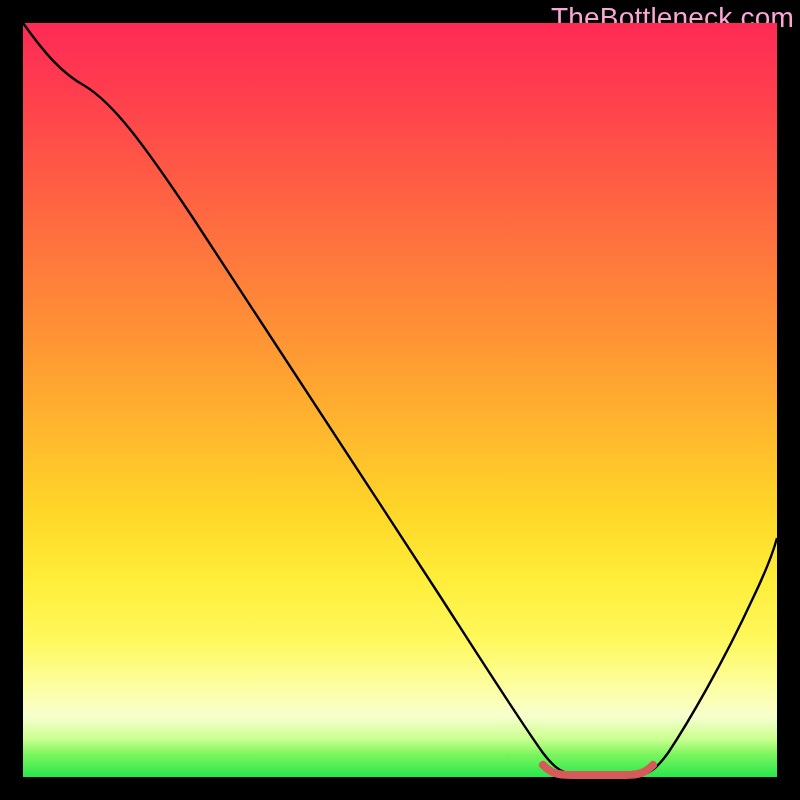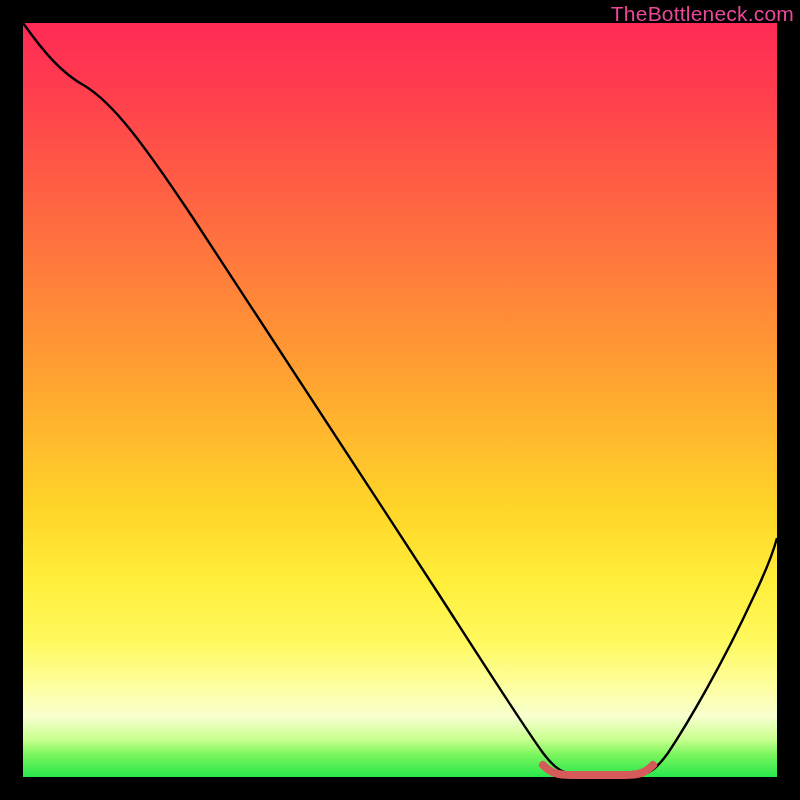--- a/index.html
+++ b/index.html
@@ -41,22 +41,22 @@
       #f7ffce 92%,
       #c9ff8f 95%,
       #7cf55e 97%,
       #28e84c 100%
     );
   }
   .watermark {
     position: absolute;
     top: 2px;
     right: 6px;
-    color: #ec4899;
-    font-size: 21px;
+    color: #f9a8d4;
+    font-size: 28px;
     font-weight: 500;
     letter-spacing: 0.2px;
     user-select: none;
   }
   svg.curve {
     position: absolute;
     left: 0;
     top: 0;
     width: 754px;
     height: 754px;

